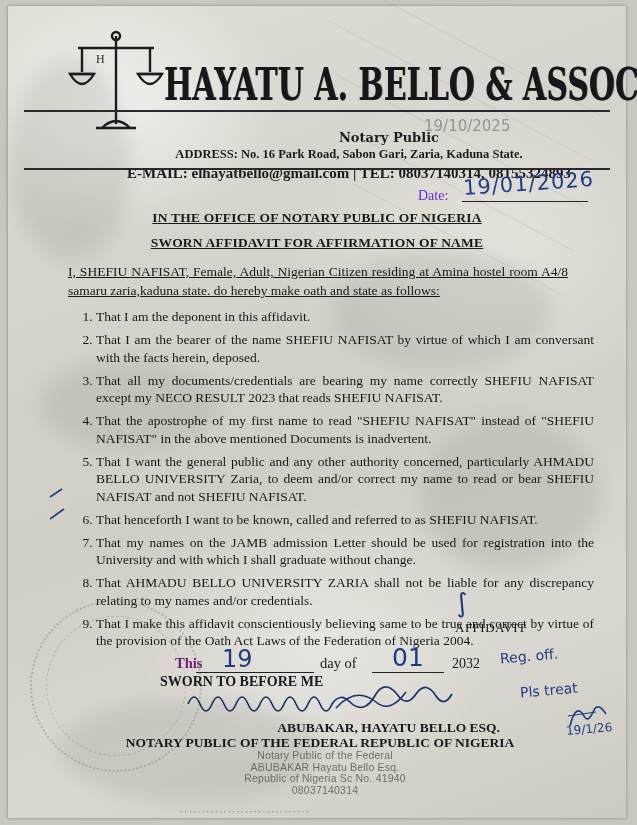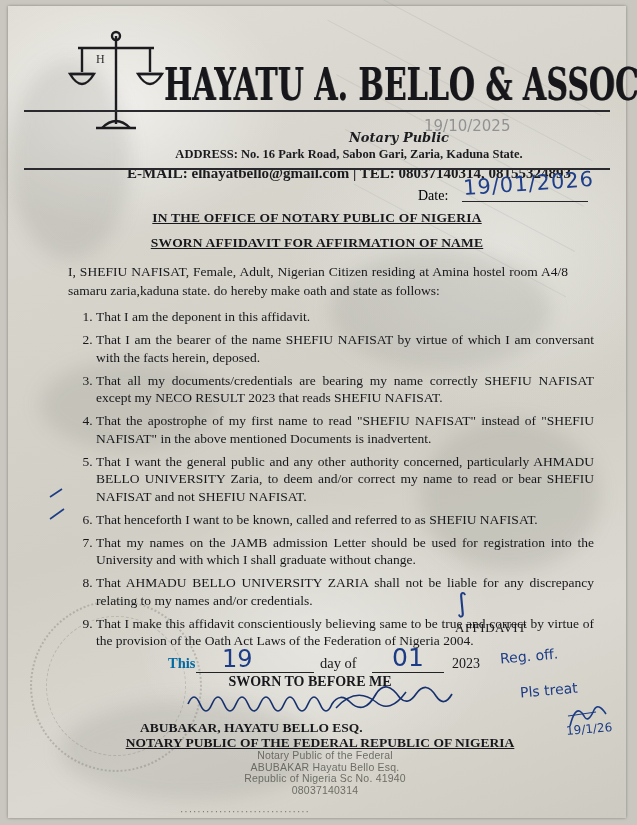--- a/index.html
+++ b/index.html
@@ -87,28 +87,27 @@
     text-align: center;
     font-family: "DejaVu Serif", serif;
     font-weight: bold;
     font-size: 13px;
     font-style: italic;
     color: #1d1d21;
     letter-spacing: 0.2px;
   }
   .firm-sub2 {
     position: absolute;
-    left: 160px;
+    left: 150px;
     top: 108px;
     width: 430px;
     text-align: center;
     font-family: "DejaVu Serif", serif;
     font-weight: bold;
     font-size: 13px;
-    font-style: italic;
     color: #1d1d21;
   }
   .addr {
     position: absolute;
     left: 60px;
     top: 125px;
     width: 530px;
     text-align: center;
     font-family: "Liberation Serif", serif;
     font-weight: bold;
@@ -130,21 +129,21 @@
     position: absolute;
     background: #2a2a2e;
   }
   
   .date-label {
     position: absolute;
     left: 418px;
     top: 188px;
     font-size: 14px;
     font-family: "Liberation Serif", serif;
-    color: #000000;
+    color: #6d28d9;
   }
   .date-hand {
     position: absolute;
     left: 464px;
     top: 176px;
     font-family: "DejaVu Sans", sans-serif;
     font-size: 21px;
     color: #1f3f8a;
     letter-spacing: 1px;
     transform: rotate(-4deg);
@@ -176,20 +175,21 @@
   
   .intro {
     position: absolute;
     left: 68px;
     top: 262px;
     width: 500px;
     font-size: 13.5px;
     line-height: 19px;
     text-align: justify;
     color: #18181c;
+    text-decoration: underline;
   }
   ol.clauses {
     position: absolute;
     left: 68px;
     top: 308px;
     width: 498px;
     margin: 0;
     padding: 0 0 0 28px;
     font-size: 13.5px;
     line-height: 17.5px;
@@ -214,26 +214,26 @@
     left: 455px;
     top: 620px;
     font-size: 13px;
     font-family: "Liberation Serif", serif;
     color: #18181c;
     letter-spacing: 0.5px;
   }
   
   .this-word {
     position: absolute;
-    left: 168px;
+    left: 175px;
     top: 655px;
     font-size: 14.5px;
     font-weight: bold;
     font-family: "Liberation Serif", serif;
-    color: #0369a1;
+    color: #701a75;
   }
   .blank1 {
     position: absolute;
     left: 196px;
     top: 672px;
     width: 118px;
     height: 1px;
     background: #222;
   }
   .hand-day {
@@ -274,56 +274,54 @@
     top: 656px;
     font-size: 14px;
     font-family: "Liberation Serif", serif;
     color: #18181c;
   }
   .sworn {
     position: absolute;
     left: 160px;
     top: 674px;
     width: 300px;
-    text-align: center;
     font-size: 14px;
     font-weight: bold;
     font-family: "Liberation Serif", serif;
     color: #18181c;
   }
   .squiggle {
     position: absolute;
     left: 186px;
     top: 686px;
     width: 290px;
     height: 26px;
     color: #17306e;
   }
   .notary-name {
     position: absolute;
     left: 140px;
     top: 720px;
     width: 360px;
-    text-align: left;
+    text-align: right;
     font-size: 13.5px;
     font-weight: bold;
     font-family: "Liberation Serif", serif;
     color: #18181c;
   }
   .notary-title {
     position: absolute;
     left: 100px;
     top: 735px;
     width: 440px;
     text-align: center;
     font-size: 13.5px;
     font-weight: bold;
     font-family: "Liberation Serif", serif;
     color: #18181c;
-    text-decoration: underline;
   }
   .stamp-block {
     position: absolute;
     left: 215px;
     top: 750px;
     width: 220px;
     font-size: 10.5px;
     line-height: 11.5px;
     text-align: center;
     color: #5a5a54;
@@ -534,21 +532,21 @@
   <div class="deponent-label">AFFIDAVIT</div>
 
   <div class="seal-emboss"></div>
 
   <div class="this-word">This</div>
   <div class="blank1"></div>
   <div class="hand-day">19</div>
   <div class="dayof">day of</div>
   <div class="blank2"></div>
   <div class="hand-month">01</div>
-  <div class="year">2023</div>
+  <div class="year">2032</div>
   <div class="sworn">SWORN TO BEFORE ME</div>
 
   <svg class="squiggle" viewBox="0 0 290 26" preserveAspectRatio="none">
     <path d="M2 18 q6 -14 12 0 q6 14 12 0 q6 -14 12 0 q6 14 12 0 q6 -14 12 0 q6 14 12 0 q6 -14 12 0 q6 14 12 0 q6 -14 12 0 q6 14 12 0 q6 -14 12 0 q6 14 12 0 q8 -12 18 -2 q14 14 26 -8 q10 -16 24 4 q8 8 16 -4 q10 -14 20 2 q8 12 16 -2" stroke="#17306e" stroke-width="1.7" fill="none"></path>
     <path d="M150 22 q20 -22 40 -6 q14 12 30 -10" stroke="#17306e" stroke-width="1.5" fill="none"></path>
   </svg>
 
   <div class="notary-name">ABUBAKAR, HAYATU BELLO ESQ.</div>
   <div class="notary-title">NOTARY PUBLIC OF THE FEDERAL REPUBLIC OF NIGERIA</div>
 

